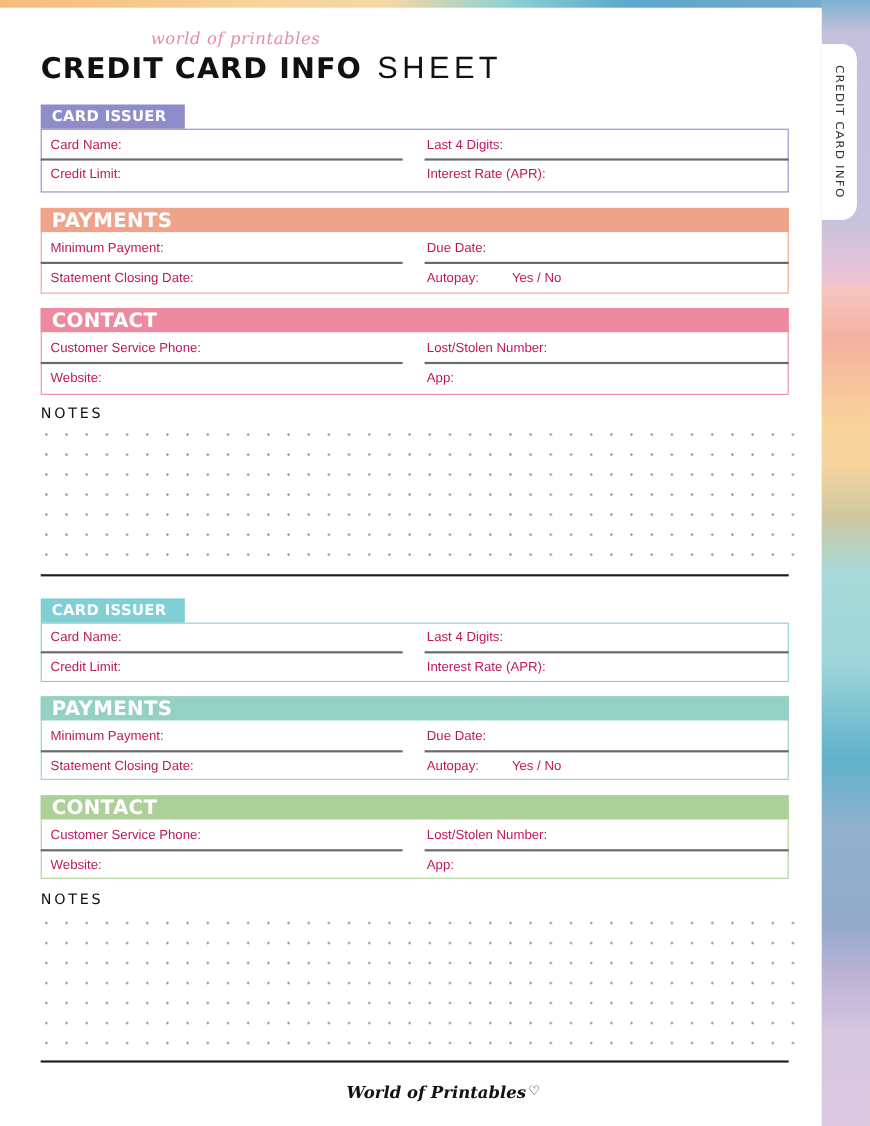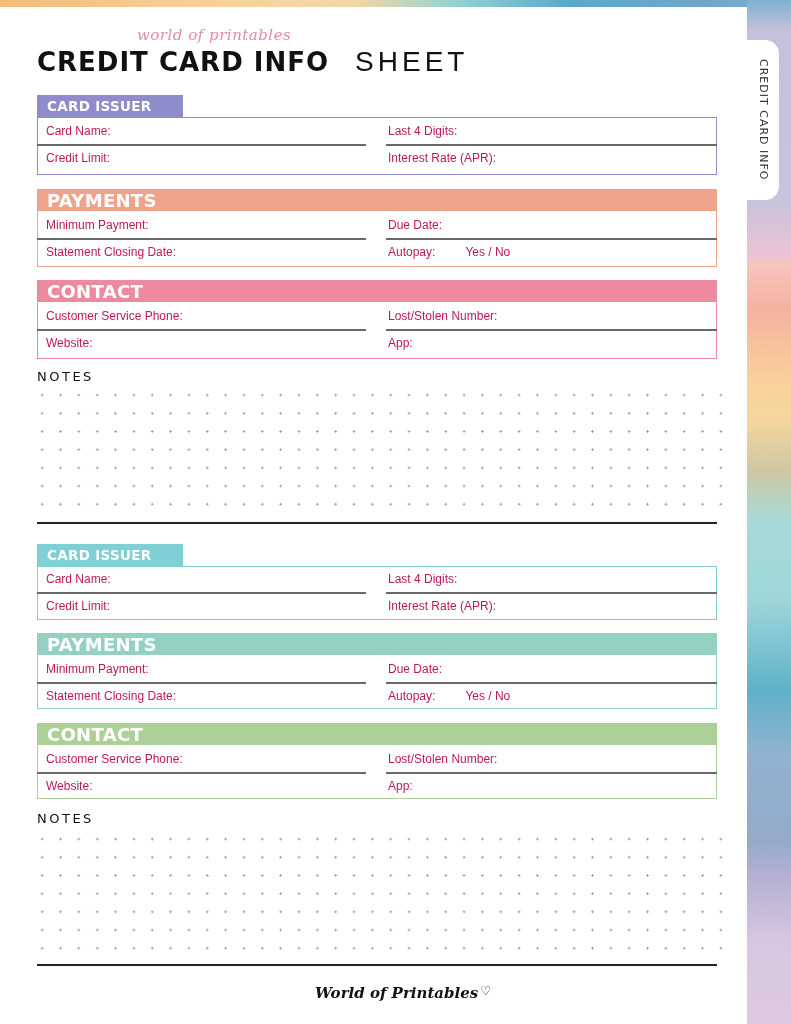--- a/index.html
+++ b/index.html
@@ -44,24 +44,24 @@
   .brand-script {
     position: absolute; left: 137px; top: 26px;
     font-family: "DejaVu Serif", serif; font-style: italic;
     font-size: 15px; color: #e58ca5; letter-spacing: 0.5px;
   }
   .title {
     position: absolute; left: 37px; top: 46px;
     font-size: 28px; color: #111; letter-spacing: 1.5px; white-space: nowrap;
   }
   .title .bold { font-weight: bold; font-family: "DejaVu Sans", sans-serif; font-size: 26px; letter-spacing: 1px; }
-  .title .light { font-family: "Liberation Sans", sans-serif; font-weight: normal; letter-spacing: 4px; margin-left: 26px; }
+  .title .light { font-family: "Liberation Sans", sans-serif; font-weight: normal; letter-spacing: 4px; margin-left: 14px; }
 
   .section-tab {
-    position: absolute; left: 37px; height: 22px; width: 146px;
+    position: absolute; left: 37px; height: 22px; width: 131px;
     color: #fff; font-weight: bold; font-family: "DejaVu Sans", sans-serif;
     font-size: 13.5px; padding-left: 10px; line-height: 23px; letter-spacing: 0.3px;
   }
   .section-bar {
     position: absolute; left: 37px; width: 680px; height: 22px;
     color: #fff; font-weight: bold; font-family: "DejaVu Sans", sans-serif;
     font-size: 18px; padding-left: 10px; line-height: 23px; letter-spacing: 0.3px;
   }
   .box {
     position: absolute; left: 37px; width: 680px;

